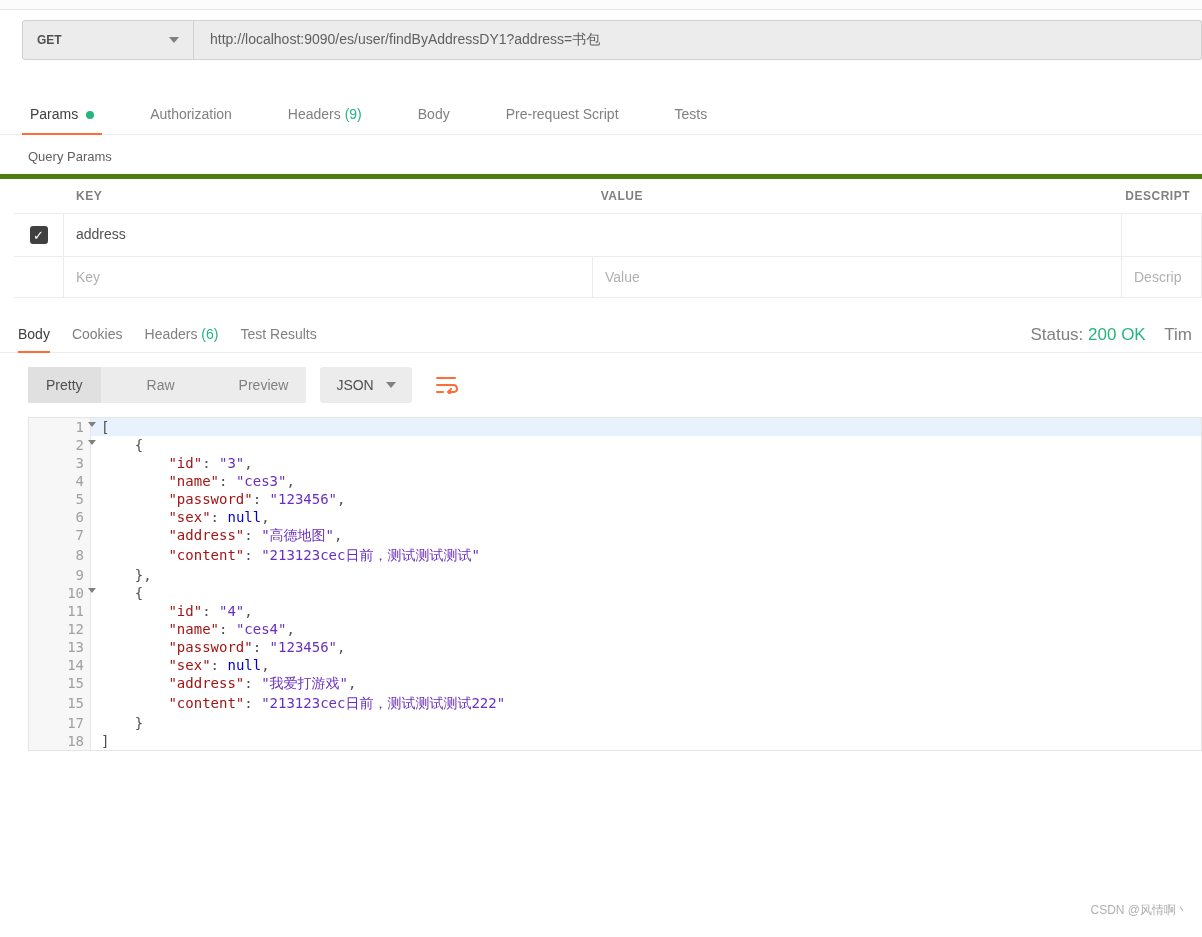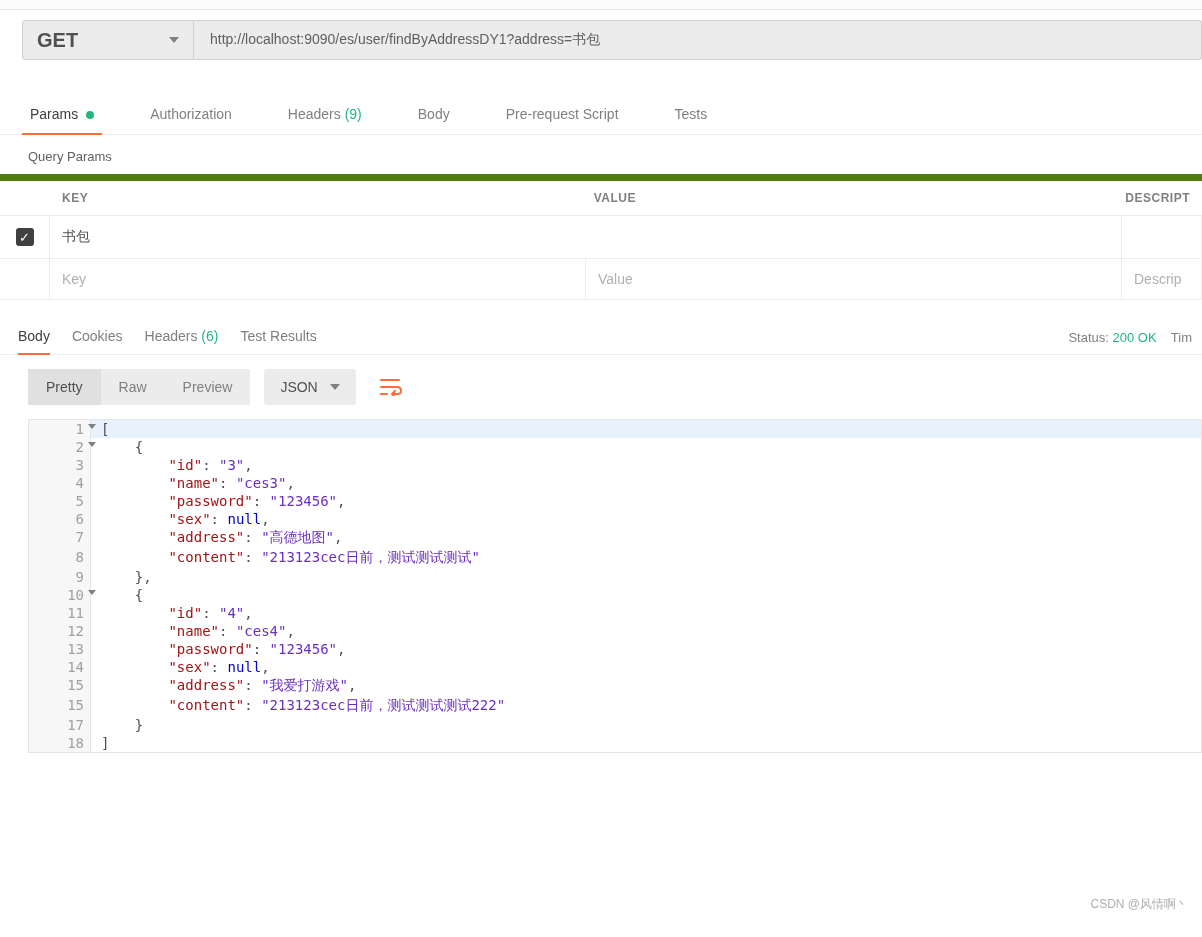--- a/index.html
+++ b/index.html
@@ -2,74 +2,74 @@
 <html><head>
 <meta charset="utf-8">
 <style>
   * { box-sizing: border-box; margin: 0; padding: 0; }
   body { font-family: -apple-system, "Segoe UI", Arial, sans-serif; font-size: 13px; color: #505050; background: #fff; overflow: hidden; }
 
   .top-bar { border-bottom: 1px solid #e5e5e5; height: 10px; background: #fcfcfc; }
 
   .url-row { display: flex; padding: 10px 0 10px 22px; gap: 0; }
   .method-select { display: flex; align-items: center; justify-content: space-between; border: 1px solid #d0d0d0; background: #ececec; height: 40px; width: 172px; padding: 0 14px; border-radius: 3px 0 0 3px; cursor: pointer; }
-  .method-select span { font-weight: 600; font-size: 20px; }
+  .method-select span { font-weight: 600; font-size: 12px; }
   .caret-down { width: 0; height: 0; border-left: 5px solid transparent; border-right: 5px solid transparent; border-top: 6px solid #808080; }
   .url-input { flex: 1; border: 1px solid #d0d0d0; border-left: none; background: #ececec; height: 40px; padding: 16px 16px; font-size: 14px; color: #606060; border-radius: 0 3px 3px 0; display: flex; align-items: center; }
 
   .tabs-req { display: flex; padding: 0 22px; gap: 40px; margin-top: 28px; border-bottom: 1px solid #ececec; align-items: flex-end; }
   .tab-req { padding: 8px 8px 12px 8px; font-size: 14px; color: #808080; cursor: pointer; position: relative; }
   .tab-req.active { color: #404040; }
   .tab-req.active::after { content: ""; position: absolute; left: 0; right: 0; bottom: -1px; height: 2px; background: #ff6c37; }
   .dot-green { display: inline-block; width: 8px; height: 8px; border-radius: 50%; background: #26b47f; margin-left: 4px; }
   .count { color: #26b47f; }
 
   .section-label { font-size: 13px; color: #606060; padding: 14px 22px 10px 28px; }
 
-  .params-table { border-top: 7px solid #4d7c0f; }
+  .params-table { border-top: 5px solid #4d7c0f; padding-left: 14px; }
   .params-header { display: flex; border-bottom: 1px solid #ececec; }
   .params-header div, .params-row div { flex: 1; padding: 10px 12px; font-size: 12px; color: #808080; }
   .params-header div { font-weight: 600; letter-spacing: 0.5px; }
   .col-check { flex: 0 0 50px !important; display: flex; align-items: center; justify-content: center; border-right: 1px solid transparent;}
 
   .params-row { display: flex; border-bottom: 1px solid #ececec; }
   .params-row div { border-right: 1px solid #ececec; color: #505050; font-size: 14px; padding: 12px; }
   .params-row .col-check{border-right: 1px solid #ececec;}
   .placeholder-row div { color: #b0b0b0; }
 
   .checkbox { width: 18px; height: 18px; border: 2px solid #404040; border-radius: 3px; background: #404040; color:#fff; display:flex; align-items:center; justify-content:center; font-size:13px;}
 
   .resp-bar { display: flex; align-items: center; justify-content: space-between; border-bottom: 1px solid #ececec; margin-top: 20px; padding: 0 10px 0 18px;}
   .tabs-resp { display: flex; gap: 22px; }
   .tab-resp { padding: 8px 0 10px 0; font-size: 14px; color: #808080; cursor: pointer; position: relative; }
   .tab-resp.active { color: #404040; }
   .tab-resp.active::after { content: ""; position: absolute; left: 0; right: 0; bottom: -1px; height: 2px; background: #ff6c37; }
 
-  .status-info { font-size: 13px; color: #808080; }
+  .status-info { font-size: 17px; color: #808080; }
   .status-info .ok { color: #26b47f; }
 
   .toolbar { display: flex; align-items: center; gap: 14px; padding: 14px 28px; }
-  .seg-group { display: flex; background: #ececec; border-radius: 1px; overflow: hidden; }
+  .seg-group { display: flex; background: #ececec; border-radius: 1px; overflow: hidden; gap: 28px; }
   .seg { padding: 10px 18px; font-size: 14px; color: #808080; cursor: pointer; }
   .seg.active { background: #e0e0e0; color: #505050; }
   .seg-single { display: flex; align-items: center; background: #ececec; padding: 10px 16px; border-radius: 3px; gap: 12px; color: #505050; font-size:14px;justify-content:space-between;}
   .wrap-btn { padding: 8px 10px; cursor: pointer; color: #ff6c37; }
   .wrap-btn svg{display:block;}
 
   .code-area { border: 1px solid #e5e5e5; margin: 0 0 0 28px; font-family: Consolas, Monaco, monospace; font-size: 14px; }
   .code-line { display: flex; }
   .gutter { width: 62px; text-align: right; padding: 1px 6px 1px 0; color: #a0a0a0; background:#f7f7f7; border-right: 1px solid #e5e5e5; position: relative; font-size:14px;}
   .fold { position: absolute; right: -6px; top: 4px; width: 0; height: 0; border-left: 4px solid transparent; border-right: 4px solid transparent; border-top: 5px solid #808080; }
   .code { padding: 1px 10px; white-space: pre; }
   .code-line:first-child{background:#e8f2fc;}
   .key { color: #a31515; }
   .str { color: #6a2fbf; }
   .null { color: #0000cc; }
 
-  .watermark { position: fixed; bottom: 24px; right: 14px; font-size: 12px; color: rgba(120,120,120,0.6); }
+  .watermark { position: fixed; bottom: 18px; right: 14px; font-size: 12px; color: rgba(120,120,120,0.6); }
 </style>
 </head>
 <body>
 
 <div class="top-bar"></div>
 
 <div class="url-row">
   <div class="method-select">
     <span>GET</span>
     <span class="caret-down"></span>
@@ -100,21 +100,21 @@
   <div class="params-header">
     <div class="col-check"></div>
     <div>KEY</div>
     <div>VALUE</div>
     <div style="flex:0 0 80px">DESCRIPT</div>
   </div>
   <div class="params-row">
     <div class="col-check">
       <span class="checkbox">✓</span>
     </div>
-    <div>书包</div>
+    <div>address</div>
     <div style="flex:0 0 80px"></div>
   </div>
   <div class="params-row placeholder-row">
     <div class="col-check"></div>
     <div>Key</div>
     <div>Value</div>
     <div style="flex:0 0 80px">Descrip</div>
   </div>
 </div>
 

